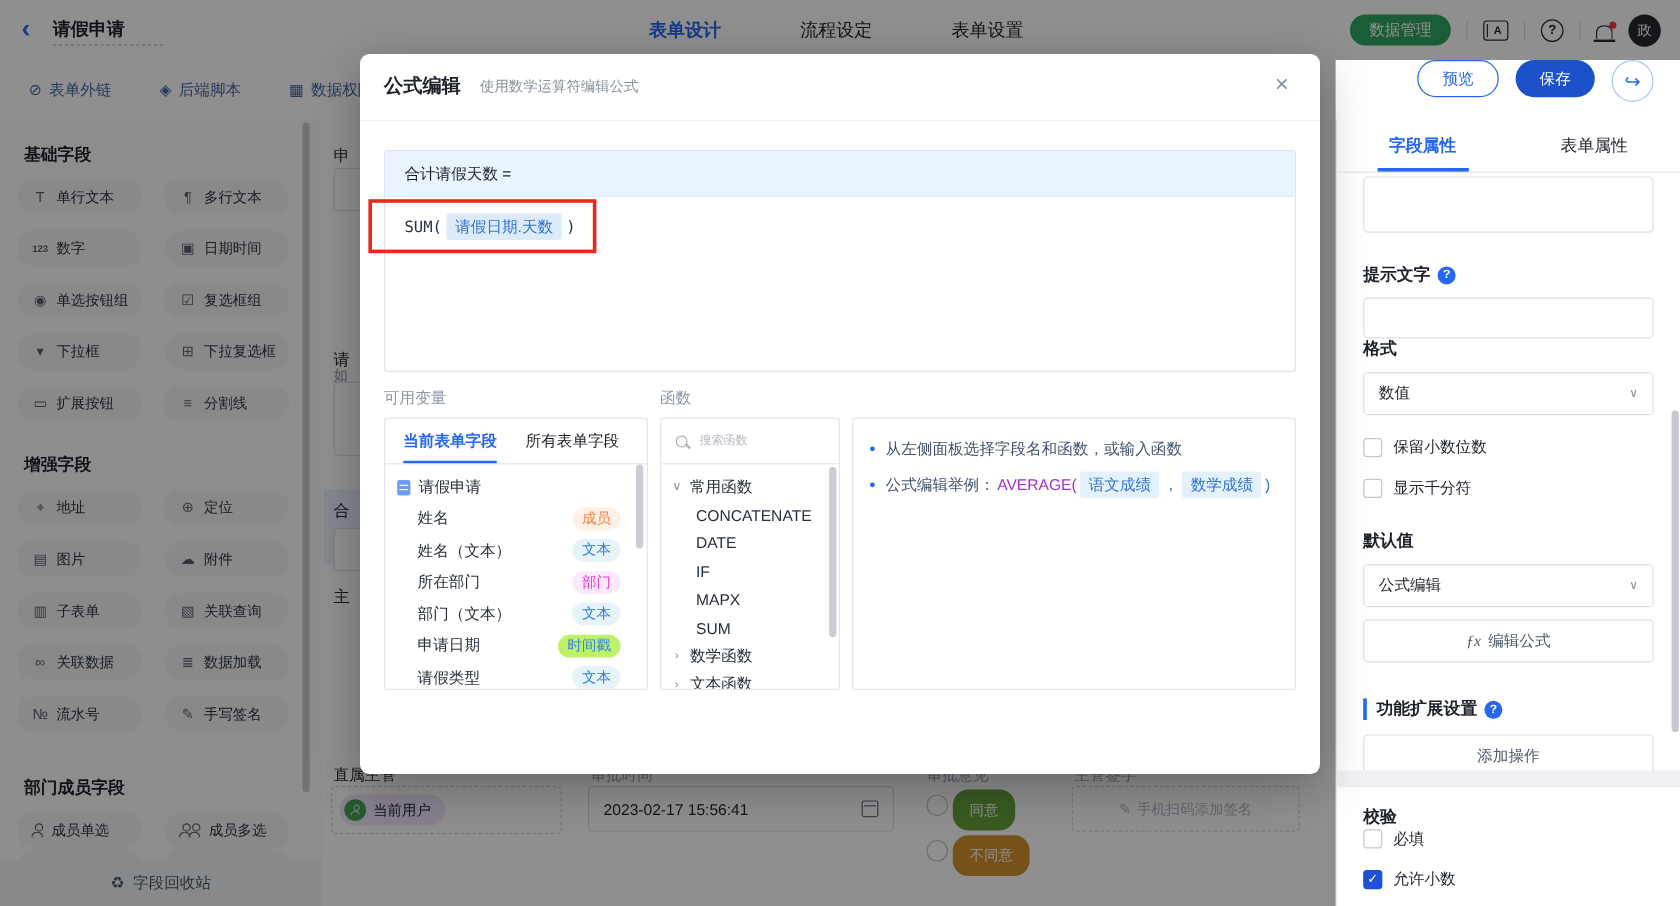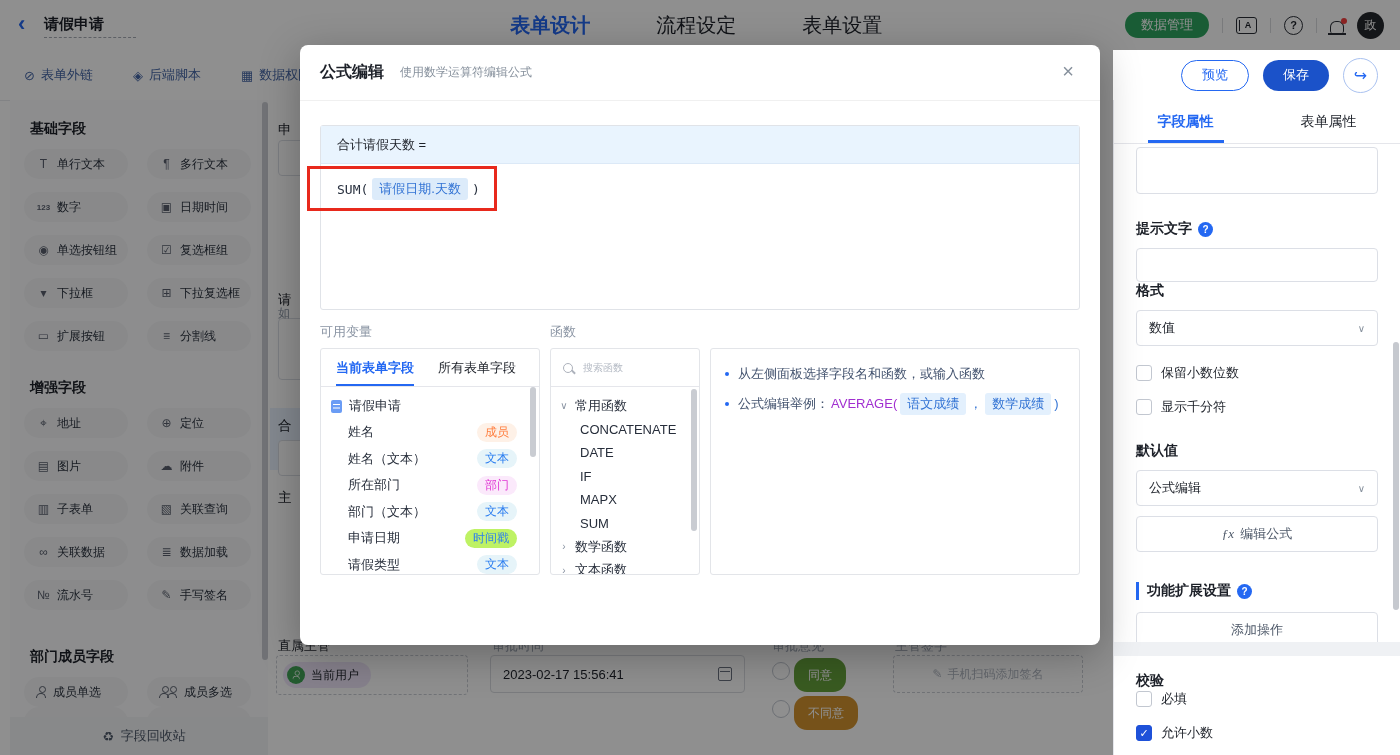--- a/index.html
+++ b/index.html
@@ -4,47 +4,47 @@
 <style>
   html,body{margin:0;padding:0;background:#555;}
   #app{position:relative;width:1400px;height:755px;overflow:hidden;background:#fff;
        font-family:"Liberation Sans","DejaVu Sans",sans-serif;color:#1d2129;}
   
   #topbar{position:absolute;left:0;top:0;width:1400px;height:50px;background:#fff;z-index:1;}
   .back{position:absolute;left:18px;top:11px;font-size:22px;font-weight:700;color:#2468f2;line-height:26px;cursor:pointer;}
   .tb-title{position:absolute;left:44px;top:15px;font-size:15px;font-weight:600;}
   .tb-dash{position:absolute;left:44px;top:37px;width:92px;border-bottom:1px dashed #a7abb5;}
   .tb-tabs{position:absolute;left:50%;top:0;transform:translateX(-51%);height:50px;display:flex;align-items:center;gap:66px;}
-  .tb-tab{font-size:20px;color:#1d2129;cursor:pointer;white-space:nowrap;}
+  .tb-tab{font-size:15px;color:#1d2129;cursor:pointer;white-space:nowrap;}
   .tb-tab.active{color:#2468f2;font-weight:600;}
   .tb-right{position:absolute;right:16px;top:0;height:50px;display:flex;align-items:center;gap:13px;}
   .btn-green{border:none;background:#2ea55f;color:#fff;font-size:13px;height:26px;padding:0 16px;border-radius:13px;cursor:pointer;}
   .vdiv{width:1px;height:15px;background:#d8dade;}
   .icon-contacts{width:16px;height:15px;border:1.4px solid #2a2e36;border-radius:3px;font-size:9px;font-weight:700;
      display:inline-flex;align-items:center;justify-content:center;padding-left:3px;position:relative;cursor:pointer;}
   .icon-contacts::before{content:"";position:absolute;left:2px;top:2px;bottom:2px;width:1.4px;background:#2a2e36;}
   .icon-help{width:17px;height:17px;border:1.4px solid #2a2e36;border-radius:50%;font-size:11px;font-weight:600;
      display:inline-flex;align-items:center;justify-content:center;cursor:pointer;}
   .bell{position:relative;width:12px;height:11px;border:1.4px solid #2a2e36;border-bottom:none;border-radius:6px 6px 2px 2px;margin-top:3px;cursor:pointer;}
   .bell::after{content:"";position:absolute;left:-3px;right:-3px;bottom:-2px;height:1.4px;background:#2a2e36;}
   .bdot{position:absolute;right:-4px;top:-4px;width:6px;height:6px;border-radius:50%;background:#f53f3f;}
   .avatar{width:27px;height:27px;border-radius:50%;background:#25282e;color:#fff;font-size:12px;
      display:inline-flex;align-items:center;justify-content:center;cursor:pointer;}
   
   #toolbar{position:absolute;left:0;top:50px;width:1400px;height:50px;background:#fff;border-bottom:1px solid #e8eaee;z-index:1;}
   #toolbar-links{position:absolute;left:24px;top:0;height:50px;display:flex;align-items:center;gap:40px;}
   .tb-link{display:inline-flex;align-items:center;gap:6px;font-size:13px;color:#4566a6;cursor:pointer;white-space:nowrap;}
   .lk-ic{font-size:13px;font-style:normal;}
-  .tool-actions{position:absolute;right:22px;top:0;height:50px;display:flex;align-items:center;gap:14px;}
+  .tool-actions{position:absolute;right:22px;top:0;height:50px;display:flex;gap:14px;}
   .btn-preview{height:31px;padding:0 20px;border-radius:16px;border:1px solid #2468f2;background:#fff;color:#2468f2;font-size:13px;cursor:pointer;}
   .btn-save{height:31px;padding:0 20px;border-radius:16px;border:none;background:#1b52c9;color:#fff;font-size:13px;cursor:pointer;}
   .share{width:33px;height:33px;border-radius:50%;border:1px solid #aac2f0;background:#fff;color:#2468f2;font-size:16px;
      display:inline-flex;align-items:center;justify-content:center;cursor:pointer;}
   
-  #left-sidebar{position:absolute;left:10px;top:100px;width:268px;height:655px;background:#fcfcfd;border-right:1px solid #edeff2;z-index:1;overflow:hidden;}
+  #left-sidebar{position:absolute;left:0;top:100px;width:268px;height:655px;background:#fcfcfd;border-right:1px solid #edeff2;z-index:1;overflow:hidden;}
   .sec-title{margin:20px 0 11px 20px;font-size:14px;font-weight:700;color:#1d2129;}
   .sec-title.s2{margin-top:28px;} .sec-title.s3{margin-top:38px;}
   .pill-grid{display:grid;grid-template-columns:104px 104px;gap:13px 19px;padding-left:14px;}
   .pill{height:30px;background:#f4f5f7;border-radius:15px;display:flex;align-items:center;gap:6px;padding-left:12px;cursor:pointer;}
   .p-ic{font-size:12px;font-style:normal;color:#595f6d;width:15px;text-align:center;flex:none;}
   .p-ic.num{font-size:8px;font-weight:700;letter-spacing:0;}
   .p-lb{font-size:12px;color:#2b323e;white-space:nowrap;}
   .person{display:inline-block;width:11px;height:12px;position:relative;color:#595f6d;flex:none;}
   .person::before{content:"";position:absolute;top:0;left:3px;width:5px;height:5px;border:1.2px solid currentColor;border-radius:50%;}
   .person::after{content:"";position:absolute;bottom:0;left:0;width:8px;height:4px;border:1.2px solid currentColor;border-bottom:none;border-radius:5px 5px 0 0;}

